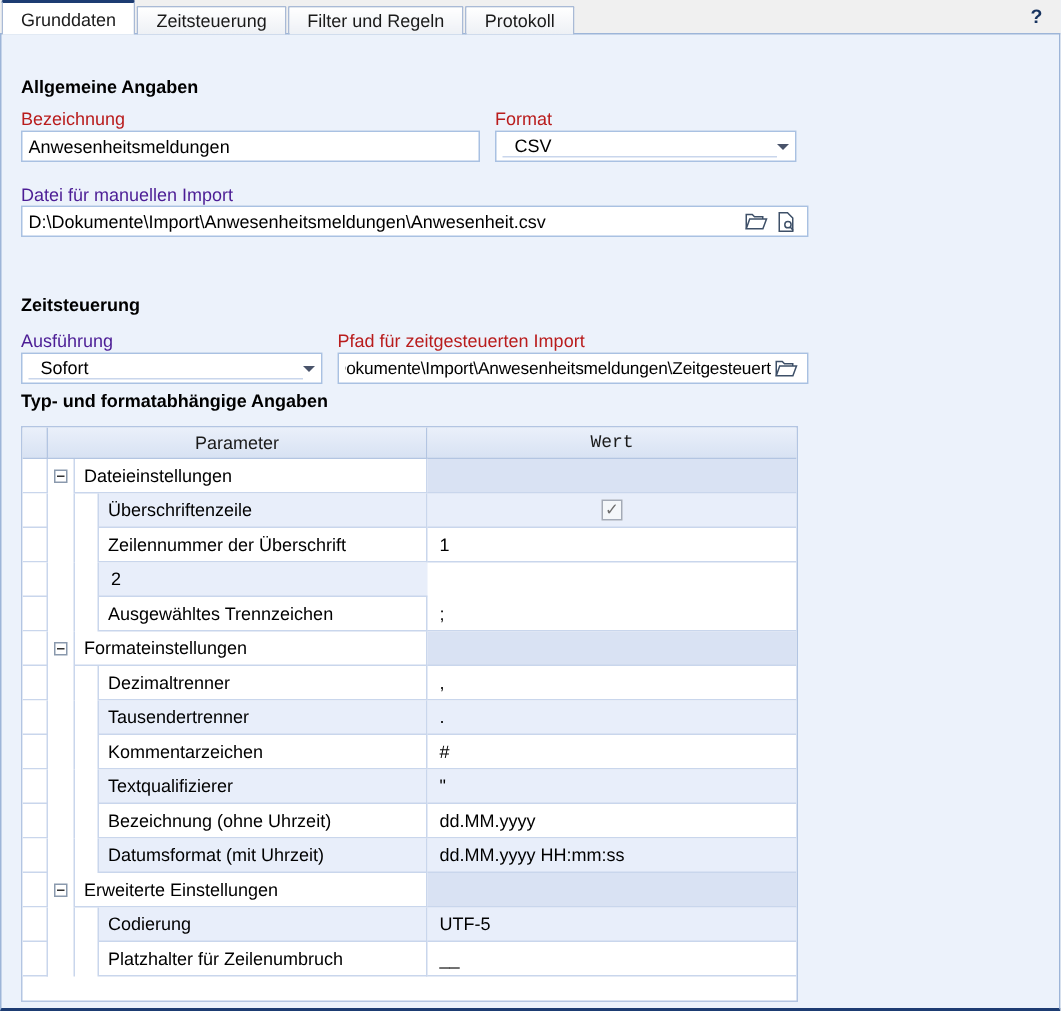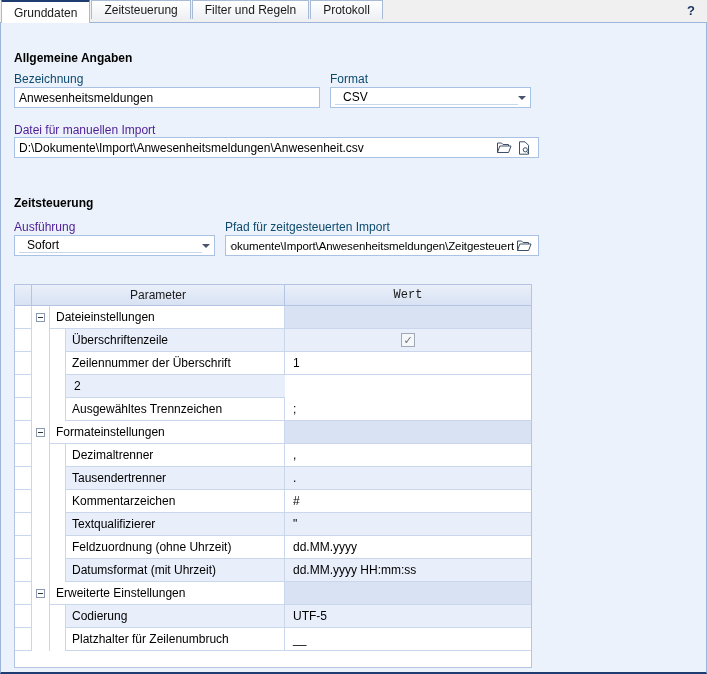--- a/index.html
+++ b/index.html
@@ -3,40 +3,40 @@
 <meta charset="utf-8">
 <style>
   html,body{margin:0;padding:0;}
   body{
     width:707px;height:674px;position:relative;overflow:hidden;
     background:#f0f0f0;
     font-family:"Liberation Sans",sans-serif;
     -webkit-font-smoothing:antialiased;
   }
   
-  .tabbar{position:absolute;left:1px;top:0;height:23px;display:flex;align-items:flex-start;z-index:3;}
+  .tabbar{position:absolute;left:1px;top:0;height:23px;display:flex;align-items:flex-end;z-index:3;}
   .tab{
     box-sizing:border-box;height:19px;margin-bottom:0px;padding:0 12px;
     border:1px solid #a9bad6;border-bottom:none;
     background:linear-gradient(#ffffff,#edf0f5);
     font-size:12px;color:#1a1a1a;display:flex;align-items:center;cursor:default;
     margin-right:1px;border-radius:1px 1px 0 0;
   }
   .tab.active{
     height:23px;border-top:2px solid #1d3c72;background:#ffffff;z-index:4;position:relative;
   }
   .help{position:absolute;top:3px;right:12px;font-weight:bold;font-size:13px;color:#17335f;cursor:pointer;z-index:5;}
   
   .panel{
     position:absolute;left:0;top:22px;width:707px;height:652px;box-sizing:border-box;
     background:#ecf2fb;border:1px solid #9db5d8;border-bottom:2px solid #1d3c72;
   }
   .sec-title{position:absolute;font-size:12px;font-weight:bold;color:#000;white-space:nowrap;}
   .flabel{position:absolute;font-size:12px;color:#4c1d95;white-space:nowrap;}
-  .flabel.blue{color:#0c4a6e;}
+  .flabel.blue{color:#b91c1c;}
   .field{
     position:absolute;box-sizing:border-box;background:#fff;border:1px solid #a9c1e2;
     display:flex;align-items:center;font-size:12px;color:#000;padding:0 4px;height:21px;justify-content:flex-end;
   }
   .field input{
     border:none;outline:none;flex:1;min-width:0;background:transparent;padding:0;
     font:12px "Liberation Sans",sans-serif;color:#000;
   }
   .combo .arrow{
     margin-left:auto;width:0;height:0;flex:0 0 auto;
@@ -131,20 +131,21 @@
   <div class="field" style="left:224px;top:212px;width:314px;">
     <span class="pathtext">Dokumente\Import\Anwesenheitsmeldungen\Zeitgesteuert</span>
     <span class="iconbtn">
       <svg width="16" height="13" viewBox="0 0 16 13">
         <path d="M1.5 11.5 V2 H5.5 L7 3.5 H12.5 V5"></path>
         <path d="M1.5 11.5 L3.8 5 H15 L12.6 11.5 Z"></path>
       </svg>
     </span>
   </div>
 
+  <div class="sec-title" style="left:13px;top:237px;">Typ- und formatabhängige Angaben</div>
 
   <div class="vgrid" style="left:13px;top:261px;width:518px;height:384px;">
     <div class="grow header">
       <div class="gc hc first"></div>
       <div class="gc hc param">Parameter</div>
       <div class="gc hc wert">Wert</div>
     </div>
 
   <div class="grow">
         <div class="gc ind"></div>
@@ -216,21 +217,21 @@
         <div class="gc ind"></div>
         <div class="gc exp"></div>
         <div class="gc indent"></div>
         <div class="gc lab shade">Textqualifizierer</div>
         <div class="gc val shade">"</div>
       </div>
       <div class="grow">
         <div class="gc ind"></div>
         <div class="gc exp"></div>
         <div class="gc indent"></div>
-        <div class="gc lab">Feldzuordnung (ohne Uhrzeit)</div>
+        <div class="gc lab">Bezeichnung (ohne Uhrzeit)</div>
         <div class="gc val">dd.MM.yyyy</div>
       </div>
       <div class="grow">
         <div class="gc ind"></div>
         <div class="gc exp"></div>
         <div class="gc indent"></div>
         <div class="gc lab shade">Datumsformat (mit Uhrzeit)</div>
         <div class="gc val shade">dd.MM.yyyy HH:mm:ss</div>
       </div>
       <div class="grow">

